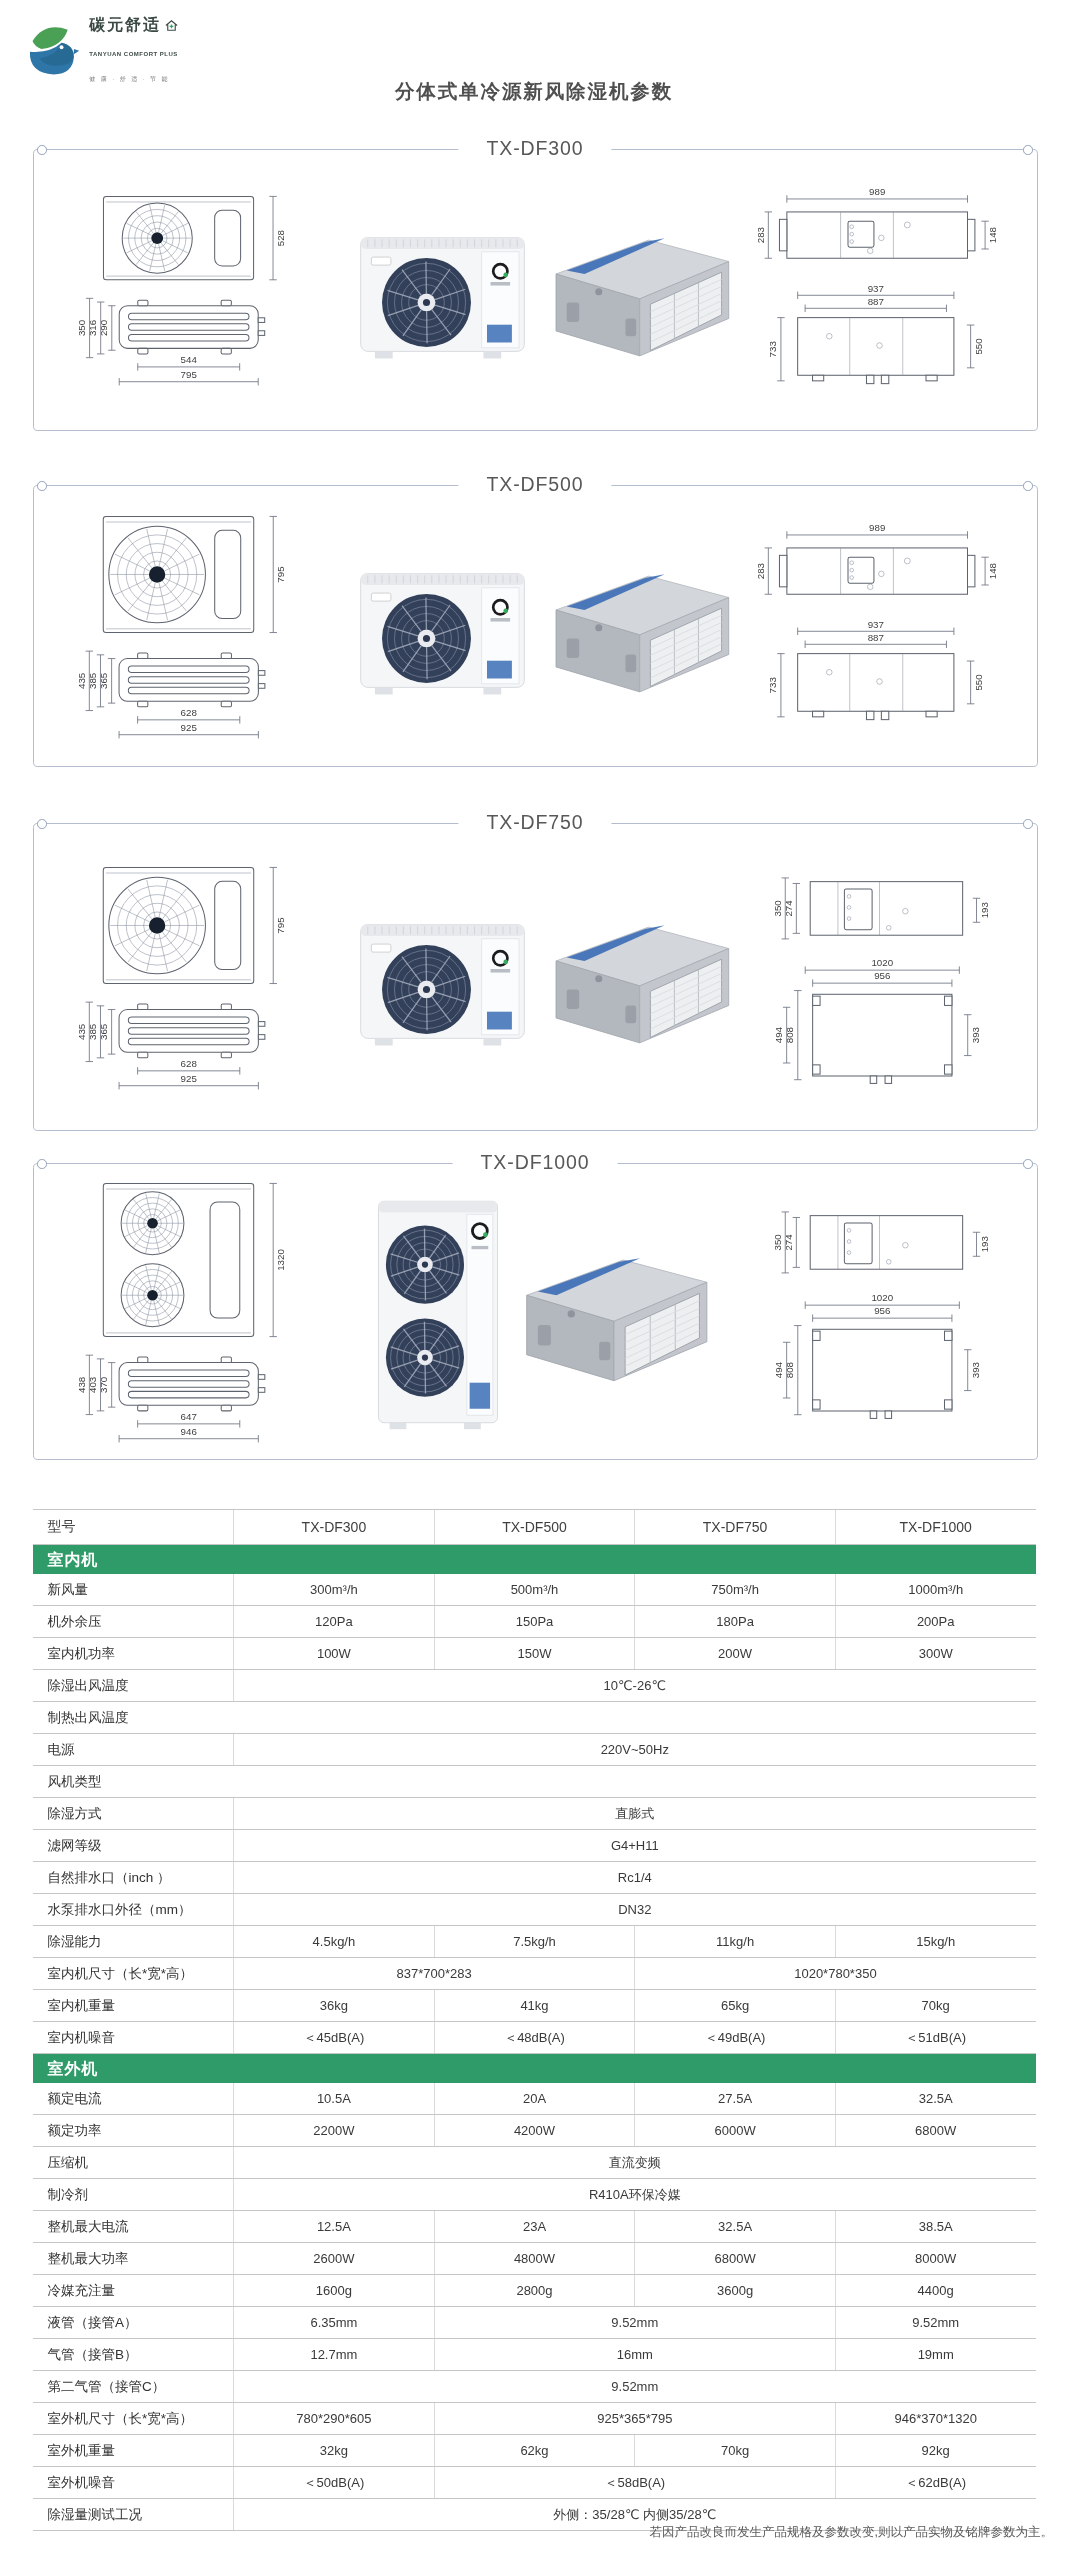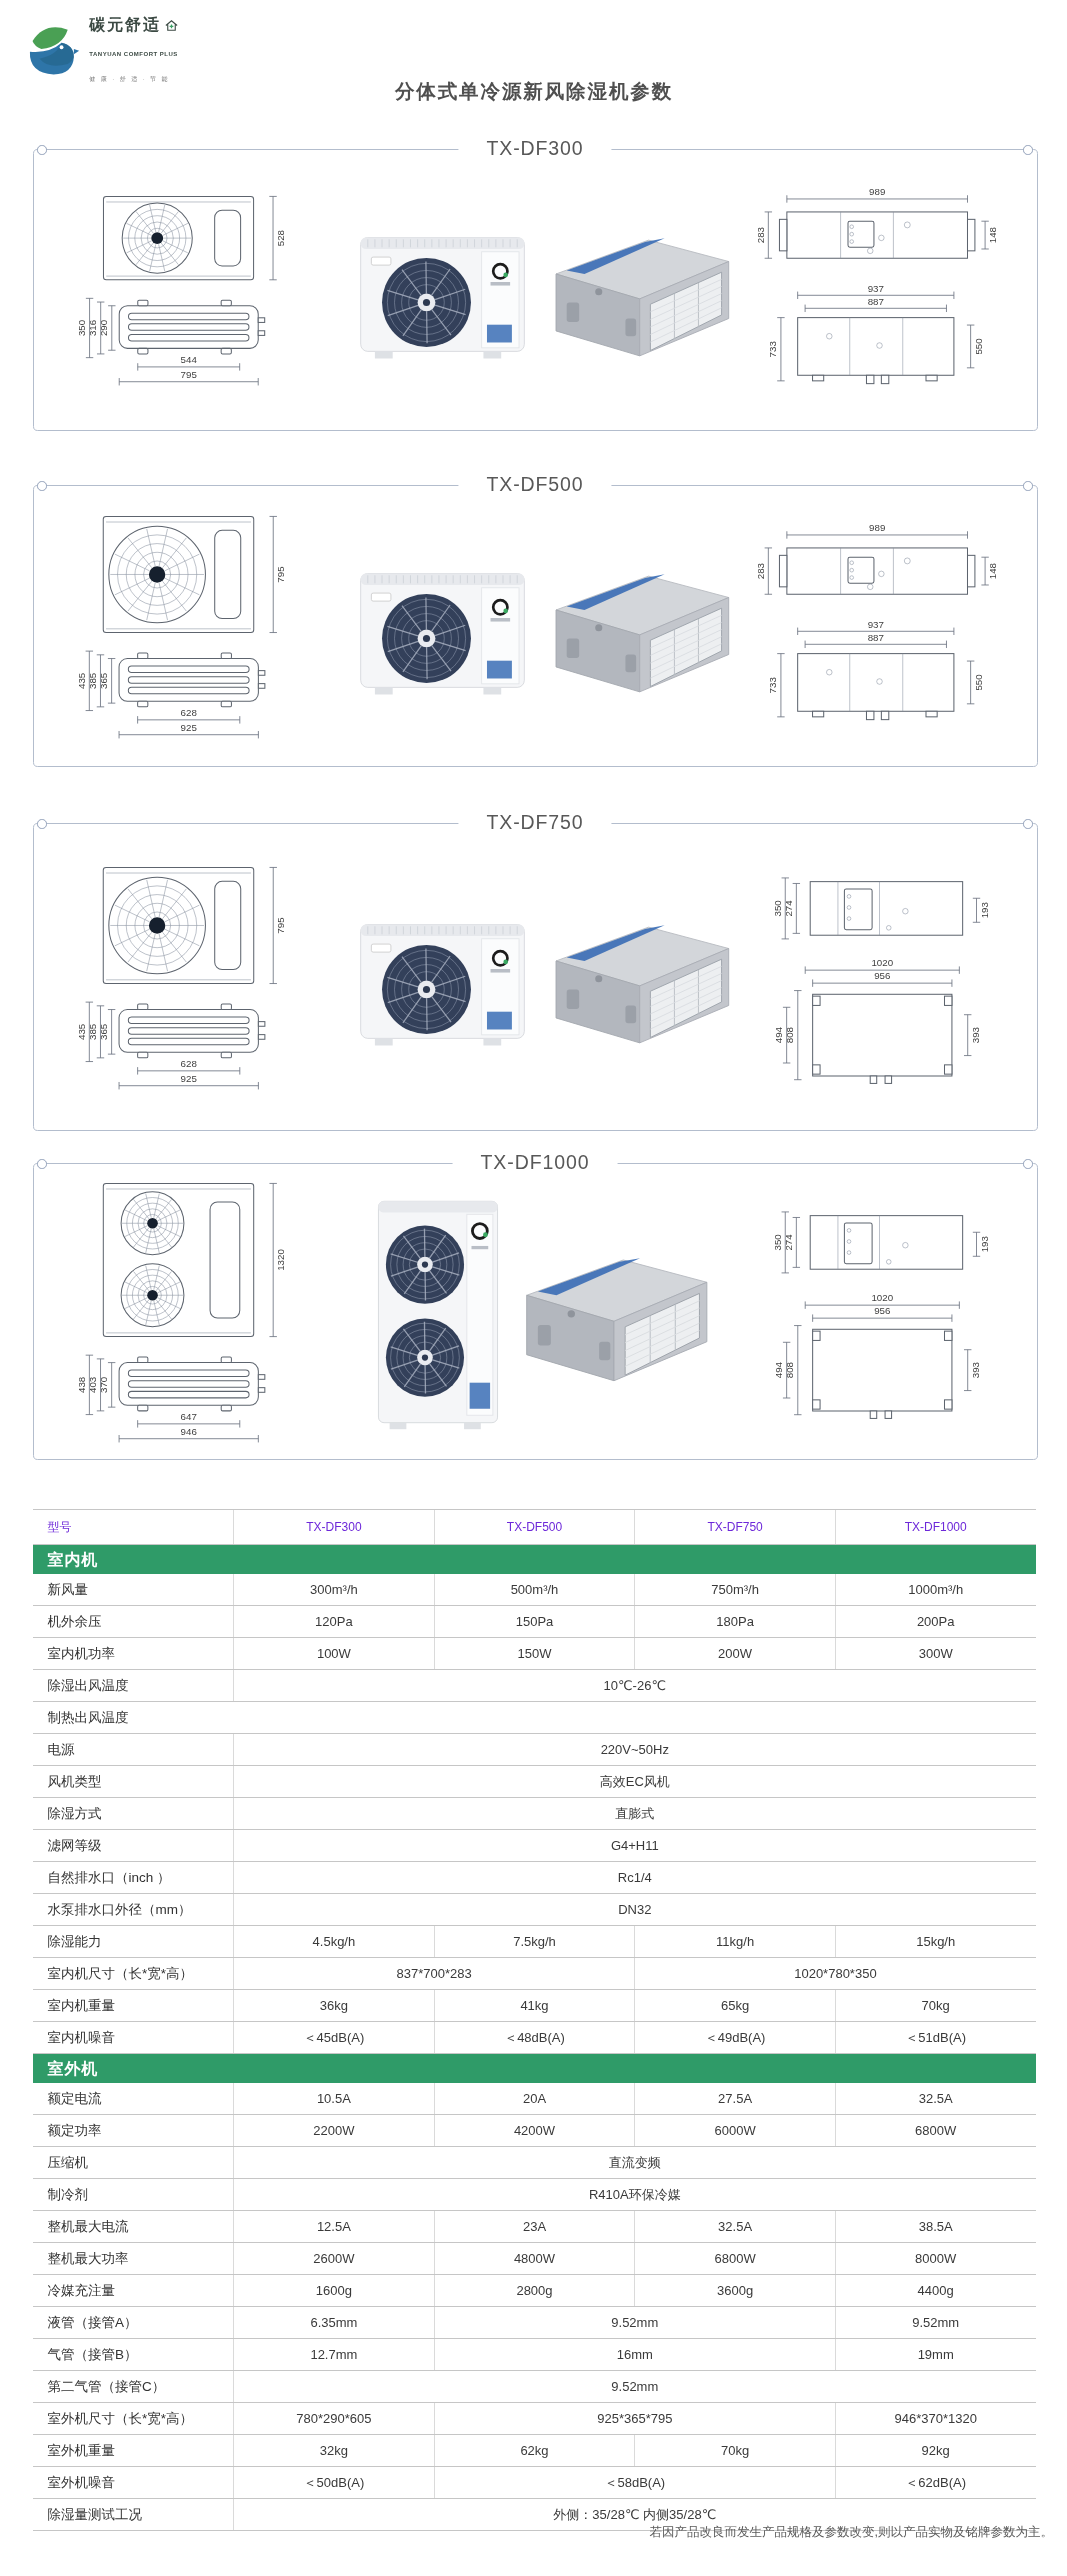--- a/index.html
+++ b/index.html
@@ -29,21 +29,21 @@
   .dln{stroke:#6b7280;stroke-width:.9;fill:none;}
   .dtx{font-size:10.5px;fill:#3f3f3f;font-family:"Liberation Sans","DejaVu Sans",sans-serif;}
   
   .spec-table{position:absolute;left:32.5px;top:1509px;width:1003px;border-top:0.9px solid #c6c6c6;}
   .trow{display:grid;grid-template-columns:repeat(5,1fr);border-bottom:0.9px solid #c6c6c6;min-height:31px;}
   .trow.head{min-height:34px;}
   .tcell{display:flex;align-items:center;justify-content:center;text-align:center;
         font-size:13px;color:#3a3a3a;border-left:0.9px solid #dadada;padding:1.9px 3.7px;}
   .tlabel{justify-content:flex-start;text-align:left;border-left:none;padding-left:15px;
         font-size:13.5px;color:#333;}
-  .thc{font-size:12px;color:#6d28d9;}
+  .thc{font-size:14px;color:#404040;}
   .banner{height:29px;line-height:29px;color:#fff;font-size:16px;font-weight:bold;
         padding-left:15px;letter-spacing:0.9px;}
   .footer-note{position:absolute;right:15px;top:2524px;font-size:12.5px;color:#5a5a5a;text-align:right;}
 </style>
 </head>
 <body>
 
 <div class="page">
 
   <div class="logo">
@@ -778,21 +778,20 @@
       </div>
       <div class="trow">
         <div class="tcell tlabel">制热出风温度</div>
       </div>
       <div class="trow">
         <div class="tcell tlabel">电源</div>
         <div class="tcell" style="grid-column: span 4;">220V~50Hz</div>
       </div>
       <div class="trow">
         <div class="tcell tlabel">风机类型</div>
-        <div class="tcell" style="grid-column: span 4;">高效EC风机</div>
       </div>
       <div class="trow">
         <div class="tcell tlabel">除湿方式</div>
         <div class="tcell" style="grid-column: span 4;">直膨式</div>
       </div>
       <div class="trow">
         <div class="tcell tlabel">滤网等级</div>
         <div class="tcell" style="grid-column: span 4;">G4+H11</div>
       </div>
       <div class="trow">

